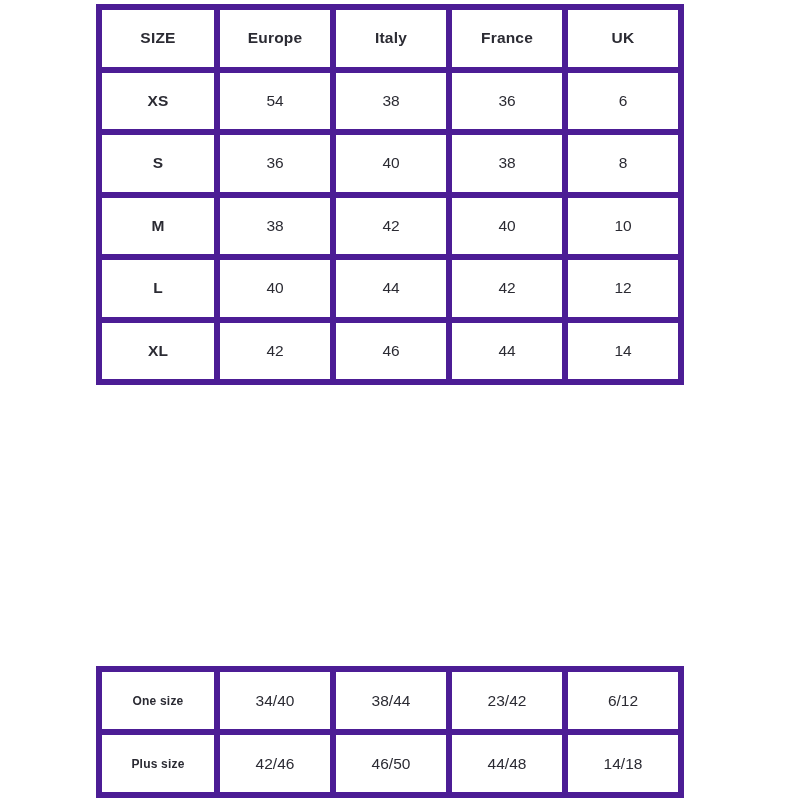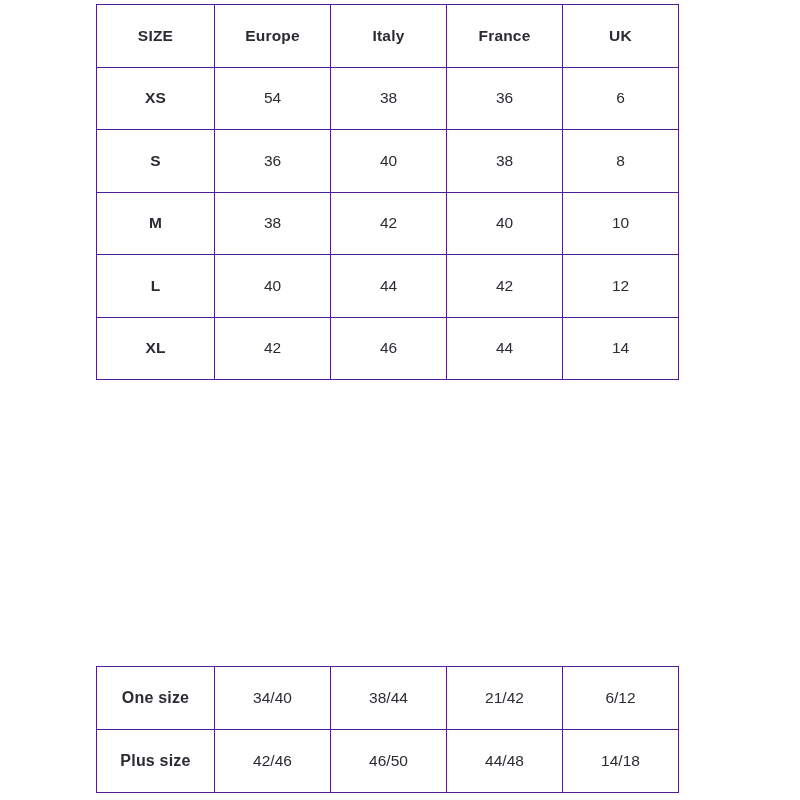--- a/index.html
+++ b/index.html
@@ -28,21 +28,21 @@
   .table-wrap.primary { top: 4px; }
   .table-wrap.secondary { top: 666px; }
 
   table.size-table {
     width: 100%;
     border-collapse: collapse;
     table-layout: fixed;
   }
   table.size-table th,
   table.size-table td {
-    border: 1px solid #4c1d95;
+    border: 6px solid #4c1d95;
     text-align: center;
     vertical-align: middle;
     font-size: 15.5px;
     color: #2b2b33;
     padding: 17px;
   }
   .primary table.size-table tr { height: 62.5px; }
   .secondary table.size-table tr { height: 63px; }
 
   col.c-size { width: 118px; }
@@ -59,21 +59,21 @@
   td.row-label {
     font-weight: bold;
     letter-spacing: 0.2px;
     margin-top: 36px;
   }
   td.value-cell {
     font-weight: normal;
   }
   .secondary td.row-label {
     font-weight: bold;
-    font-size: 16px;
+    font-size: 12px;
   }
 </style>
 </head>
 <body>
 
 <div class="page">
 
   <div class="table-wrap primary">
     <table class="size-table">
       <colgroup>
@@ -139,21 +139,21 @@
           <col class="c-eu">
           <col class="c-it">
           <col class="c-fr">
           <col class="c-uk">
       </colgroup>
       <tbody>
         <tr>
           <td class="row-label">One size</td>
           <td class="value-cell">34/40</td>
           <td class="value-cell">38/44</td>
-          <td class="value-cell">21/42</td>
+          <td class="value-cell">23/42</td>
           <td class="value-cell">6/12</td>
         </tr>
         <tr>
           <td class="row-label">Plus size</td>
           <td class="value-cell">42/46</td>
           <td class="value-cell">46/50</td>
           <td class="value-cell">44/48</td>
           <td class="value-cell">14/18</td>
         </tr>
       </tbody>

